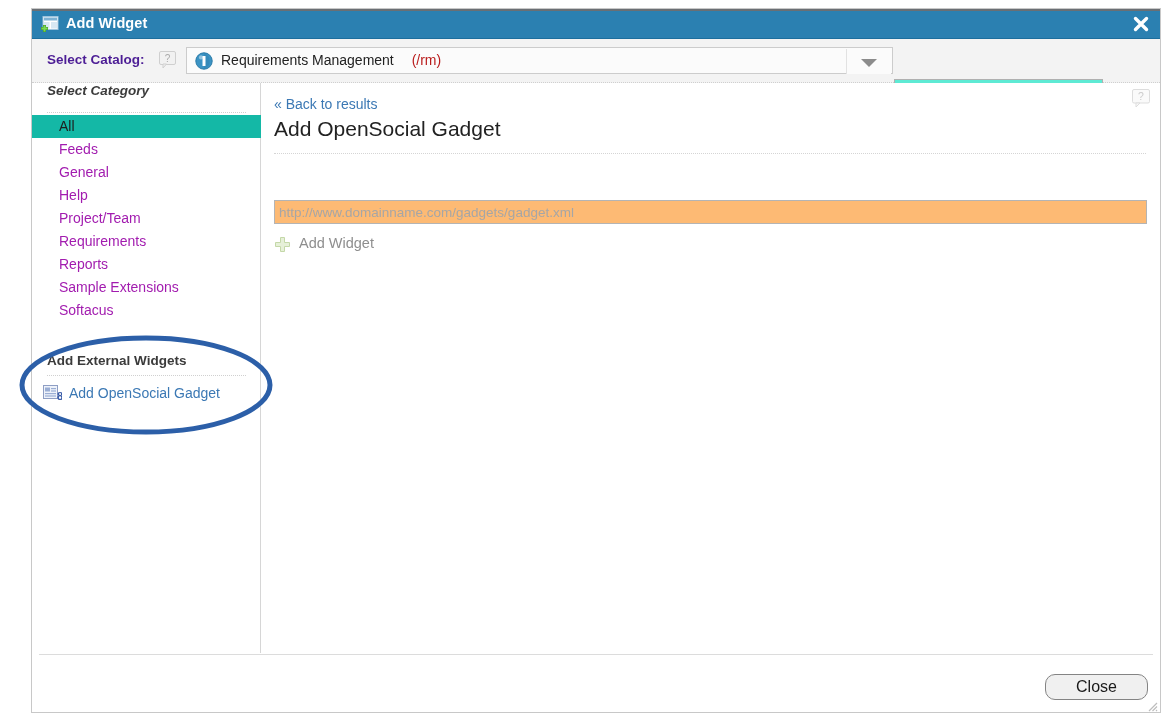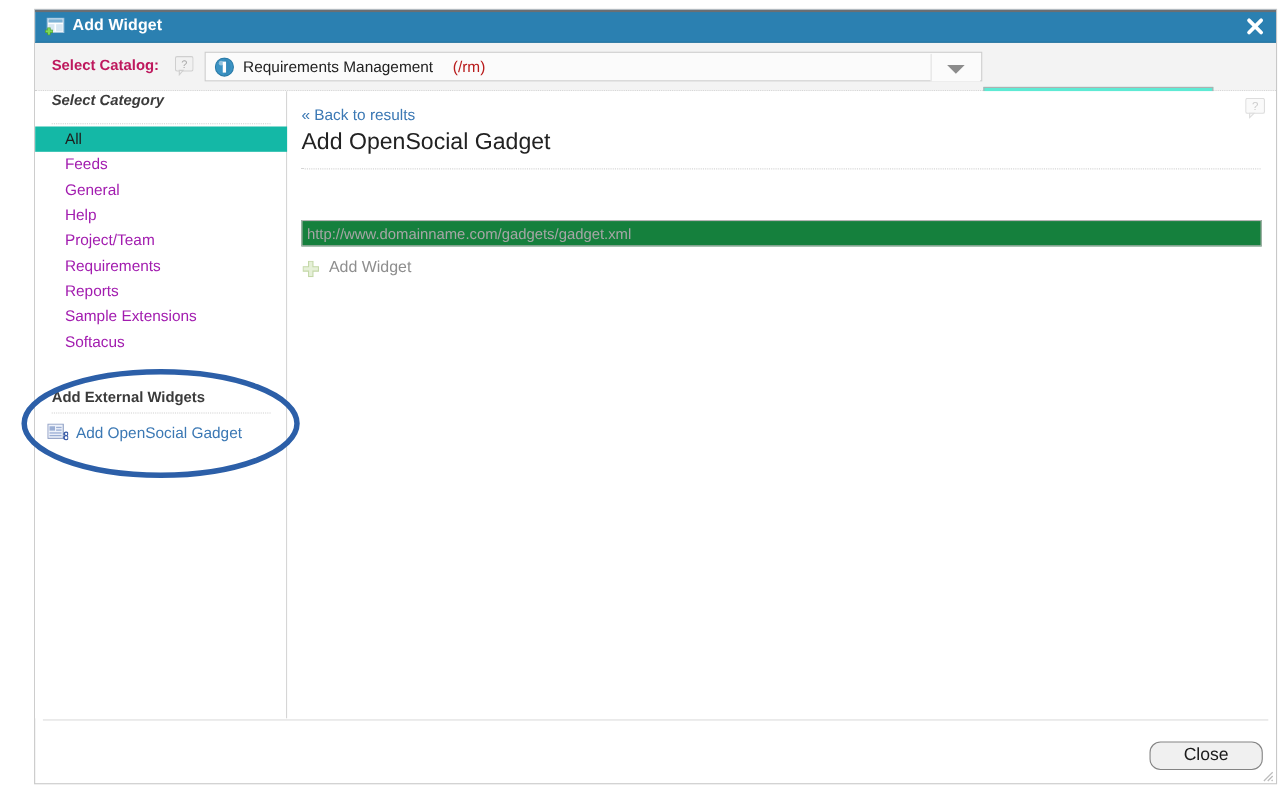--- a/index.html
+++ b/index.html
@@ -82,21 +82,21 @@
     background: #f3f3f3;
     border-bottom: 1px dotted #cfcfcf;
     box-sizing: border-box;
   }
   .catalog-label {
     position: absolute;
     left: 15px;
     top: 13px;
     font-size: 13.5px;
     font-weight: bold;
-    color: #be185d;
+    color: #4c1d95;
     text-align: right;
   }
   .help-chip {
     position: absolute;
     left: 127px;
     top: 12px;
     width: 17px;
     height: 18px;
   }
 
@@ -278,21 +278,21 @@
     color: #222222;
   }
   .url-input {
     position: absolute;
     left: 12px;
     top: 117px;
     width: 873px;
     height: 24px;
     box-sizing: border-box;
     border: 1px solid #b4b4b4;
-    background: #15803d;
+    background: #fdba74;
     font-size: 13.5px;
     color: #222222;
     padding: 0 4px;
     font-family: "Liberation Sans", sans-serif;
     outline: none;
   }
   .url-input::placeholder { color: #a6a6a6; }
 
   .add-widget-btn {
     position: absolute;

